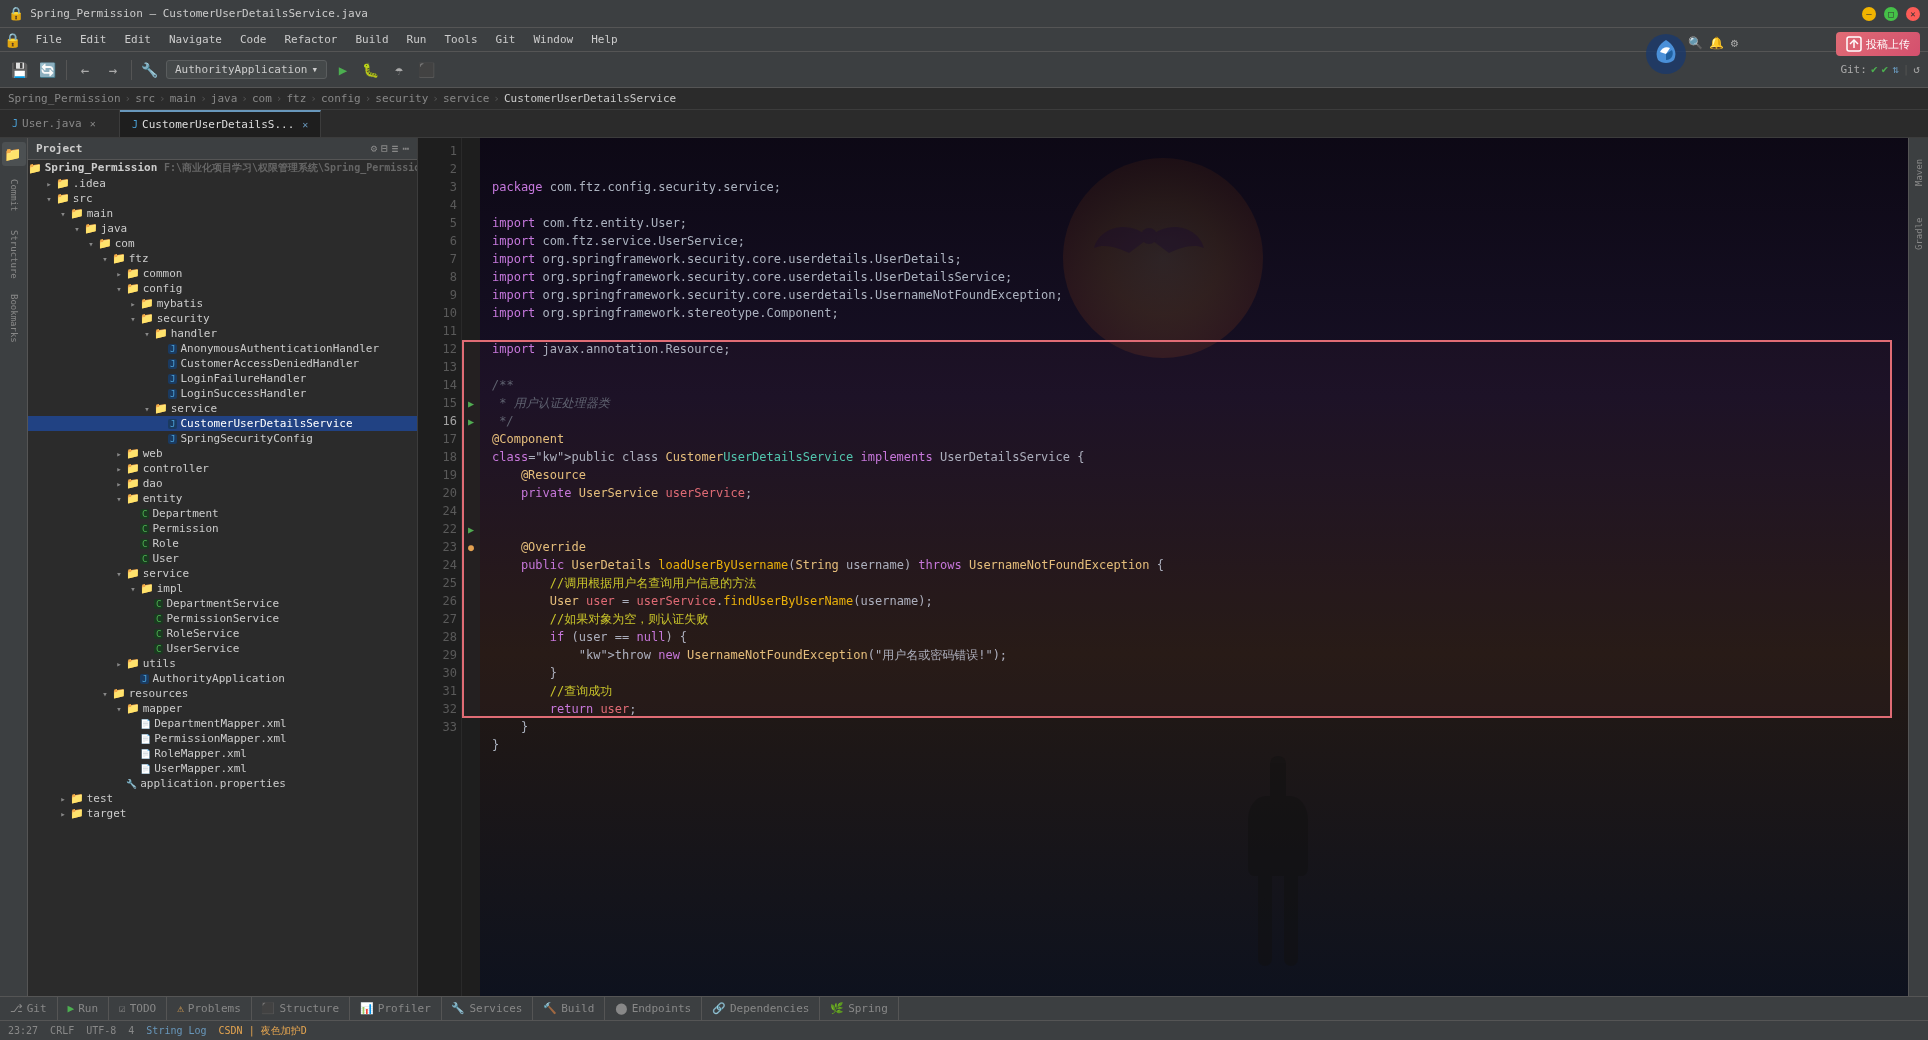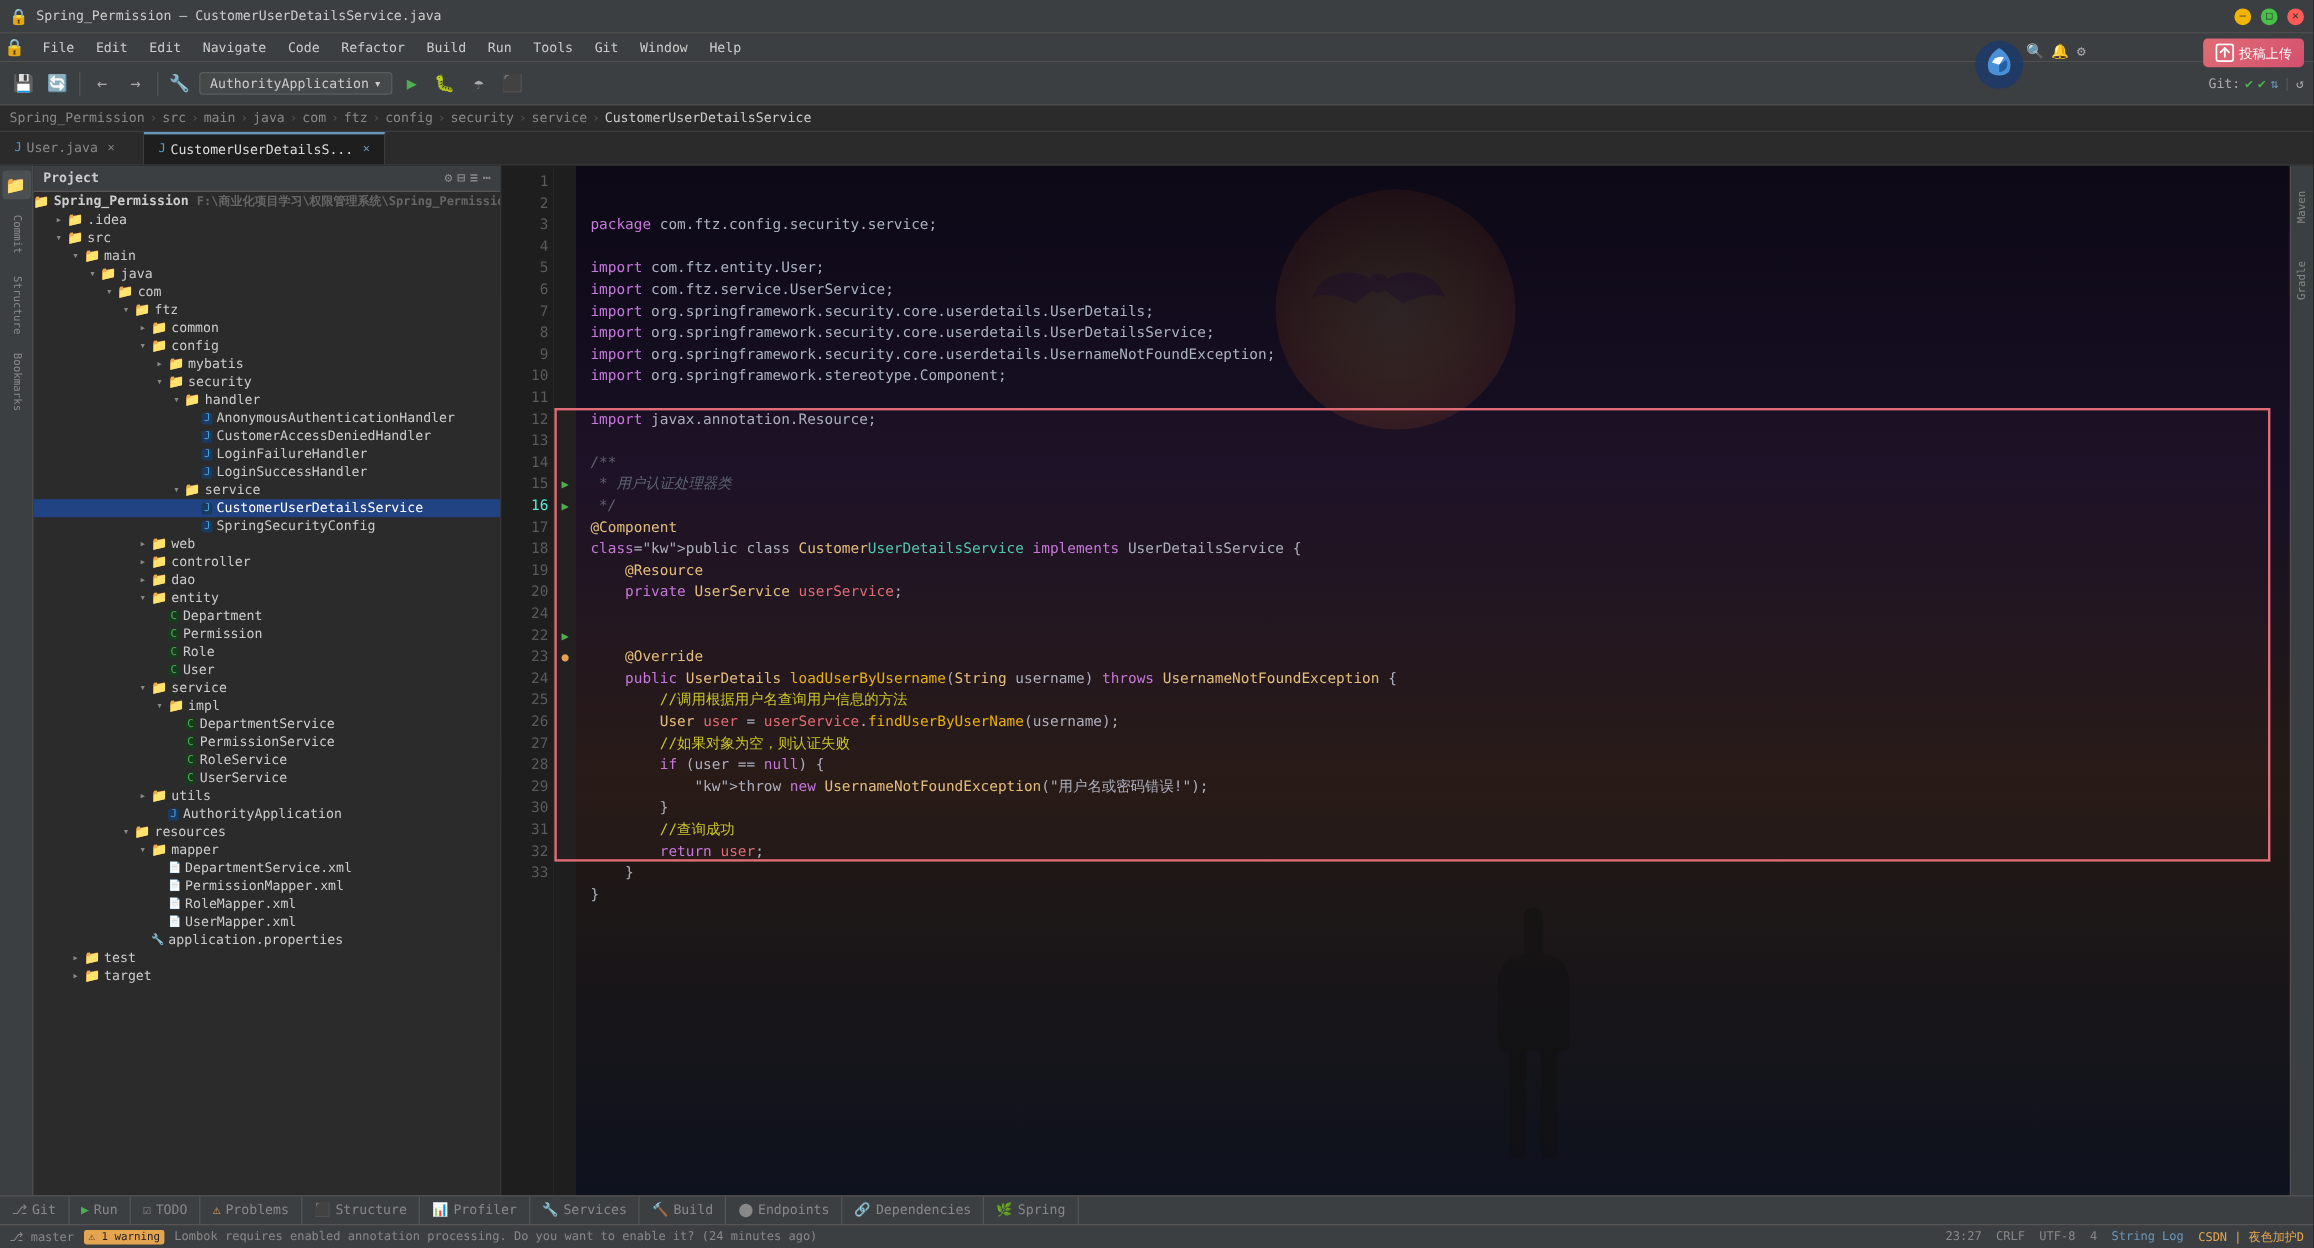--- a/index.html
+++ b/index.html
@@ -950,21 +950,21 @@
           <div class="tree-item">
             <span style="display:inline-block;width:14px;"></span>
             <span style="display:inline-block;width:14px;"></span>
             <span style="display:inline-block;width:14px;"></span>
             <span style="display:inline-block;width:14px;"></span>
             <span style="display:inline-block;width:14px;"></span>
             <span style="display:inline-block;width:14px;"></span>
             <span style="display:inline-block;width:14px;"></span>
             <span style="width:14px;display:inline-block;"></span>
             <span class="icon" style="color:#e06c75;font-size:9px;">📄</span>
-            <span class="label" style="">DepartmentService.xml</span>
+            <span class="label" style="">DepartmentMapper.xml</span>
           </div>
           <div class="tree-item">
             <span style="display:inline-block;width:14px;"></span>
             <span style="display:inline-block;width:14px;"></span>
             <span style="display:inline-block;width:14px;"></span>
             <span style="display:inline-block;width:14px;"></span>
             <span style="display:inline-block;width:14px;"></span>
             <span style="display:inline-block;width:14px;"></span>
             <span style="display:inline-block;width:14px;"></span>
             <span style="width:14px;display:inline-block;"></span>
@@ -1061,21 +1061,21 @@
               <div style="line-height: 18px; color: rgb(90, 90, 90);">6</div>
               <div style="line-height: 18px; color: rgb(90, 90, 90);">7</div>
               <div style="line-height: 18px; color: rgb(90, 90, 90);">8</div>
               <div style="line-height: 18px; color: rgb(90, 90, 90);">9</div>
               <div style="line-height: 18px; color: rgb(90, 90, 90);">10</div>
               <div style="line-height: 18px; color: rgb(90, 90, 90);">11</div>
               <div style="line-height: 18px; color: rgb(90, 90, 90);">12</div>
               <div style="line-height: 18px; color: rgb(90, 90, 90);">13</div>
               <div style="line-height: 18px; color: rgb(90, 90, 90);">14</div>
               <div style="line-height: 18px; color: rgb(90, 90, 90);">15</div>
-              <div style="line-height: 18px; color: #5eead4;">16</div>
+              <div style="line-height: 18px; color: #a3a3a3;">16</div>
               <div style="line-height: 18px; color: rgb(90, 90, 90);">17</div>
               <div style="line-height: 18px; color: rgb(90, 90, 90);">18</div>
               <div style="line-height: 18px; color: rgb(90, 90, 90);">19</div>
               <div style="line-height: 18px; color: rgb(90, 90, 90);">20</div>
               <div style="line-height: 18px; color: rgb(90, 90, 90);">24</div>
               <div style="line-height: 18px; color: rgb(90, 90, 90);">22</div>
               <div style="line-height: 18px; color: rgb(90, 90, 90);">23</div>
               <div style="line-height: 18px; color: rgb(90, 90, 90);">24</div>
               <div style="line-height: 18px; color: rgb(90, 90, 90);">25</div>
               <div style="line-height: 18px; color: rgb(90, 90, 90);">26</div>
@@ -1178,25 +1178,20 @@
       <span>🔗</span>
       <span>Dependencies</span>
     </div>
     <div class="bottom-tab">
       <span style="color:#4CAF50;">🌿</span>
       <span>Spring</span>
     </div>
   </div>
 
   <div id="status-bar">
-    <div class="status-left">
-      <span style="color:#888;">⎇ master</span>
-      <span class="status-warning">⚠ <span>1 warning</span></span>
-      <span style="color:#888;">Lombok requires enabled annotation processing. Do you want to enable it? (24 minutes ago)</span>
-    </div>
     <div class="status-right">
       <span>23:27</span>
       <span style="cursor:pointer;">CRLF</span>
       <span style="cursor:pointer;">UTF-8</span>
       <span>4</span>
       <span style="cursor:pointer;color:#6897bb;">String Log</span>
       <span style="color:#e5a550;">CSDN | 夜色加护D</span>
     </div>
   </div>
 </div>

